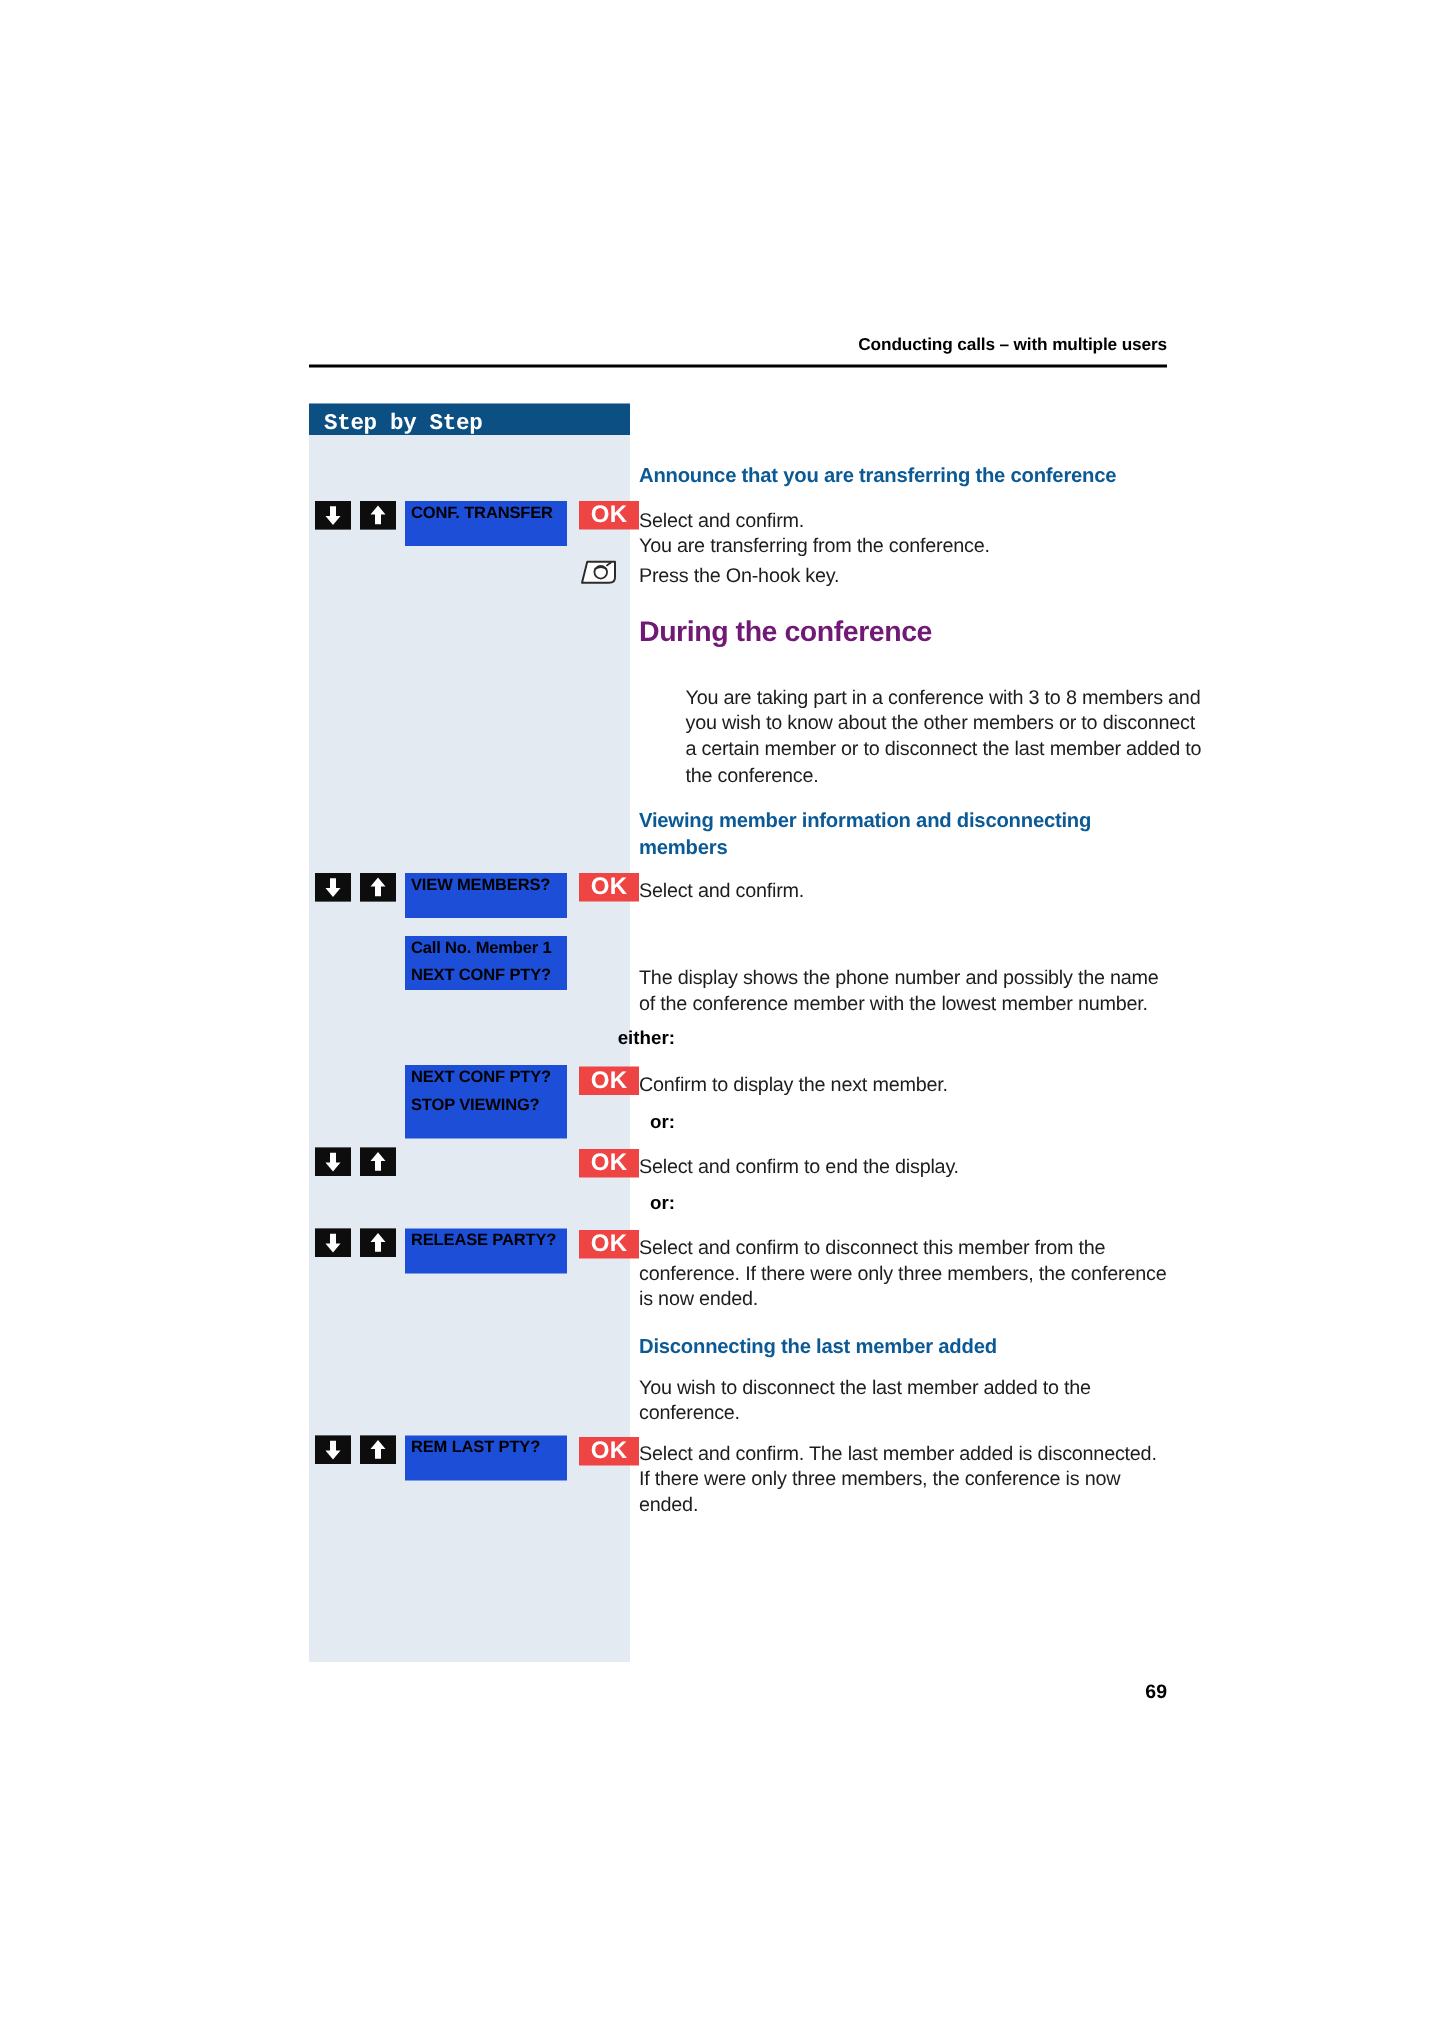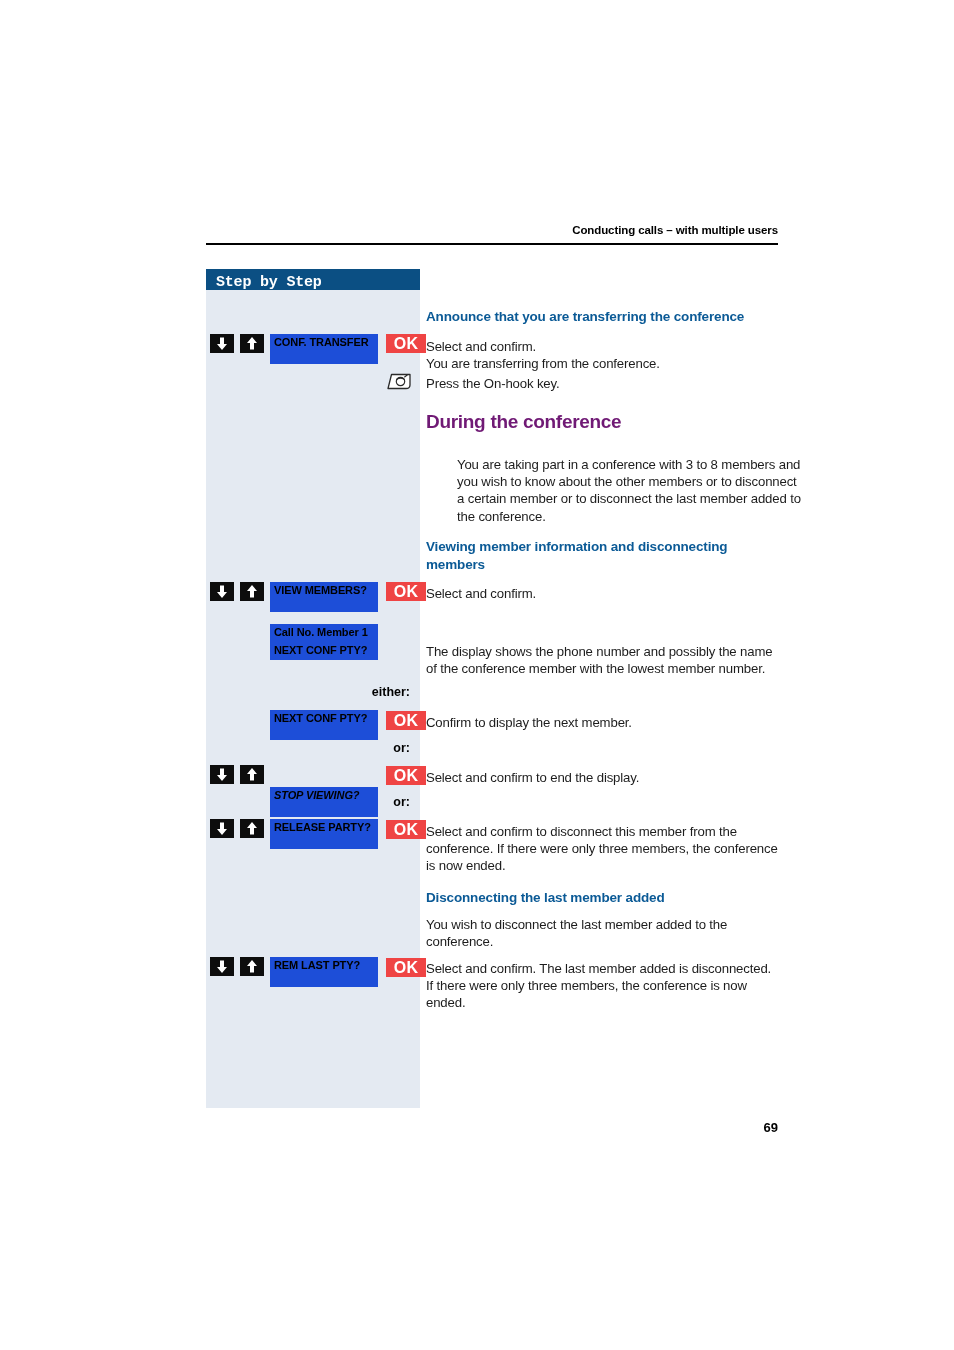--- a/index.html
+++ b/index.html
@@ -141,20 +141,21 @@
     height: 19px;
   }
 
   .either-or {
     position: absolute;
     width: 204px;
     text-align: right;
     font-size: 12.5px;
     font-weight: bold;
     color: #000000;
+    padding-left: 40px;
   }
 
   .page-number {
     position: absolute;
     left: 746px;
     top: 1120px;
     width: 32px;
     text-align: right;
     font-size: 13px;
     font-weight: bold;
@@ -248,21 +249,21 @@
     <rect x="0" y="0" width="24" height="19" fill="#0d0d0d"></rect>
     <path d="M10 3.5 h4 v6.5 h3 l-5 6 l-5 -6 h3 z" fill="#ffffff"></path>
   </svg>
 </div>
 <div class="arrow-key" style="left:240px; top:765px;">
   <svg width="24" height="19" viewBox="0 0 24 19" aria-hidden="true">
     <rect x="0" y="0" width="24" height="19" fill="#0d0d0d"></rect>
     <path d="M12 3 l5 6 h-3 v6.5 h-4 v-6.5 h-3 z" fill="#ffffff"></path>
   </svg>
 </div>
-<div class="label-box" style="left:270px; top:787px; width:108px; height:30px;font-style:italic;">
+<div class="label-box" style="left:270px; top:729px; width:108px; height:30px;">
   <span class="lbl">STOP VIEWING?</span>
 </div>
 <div class="ok-key" style="left:386px; top:766px;">OK</div>
 <div class="para" style="left:426px; top:769px; width:352px;">Select and confirm to end the display.</div>
 
 <div class="either-or" style="left:206px; top:795px;">or:</div>
 
 <div class="arrow-key" style="left:210px; top:819px;">
   <svg width="24" height="19" viewBox="0 0 24 19" aria-hidden="true">
     <rect x="0" y="0" width="24" height="19" fill="#0d0d0d"></rect>

